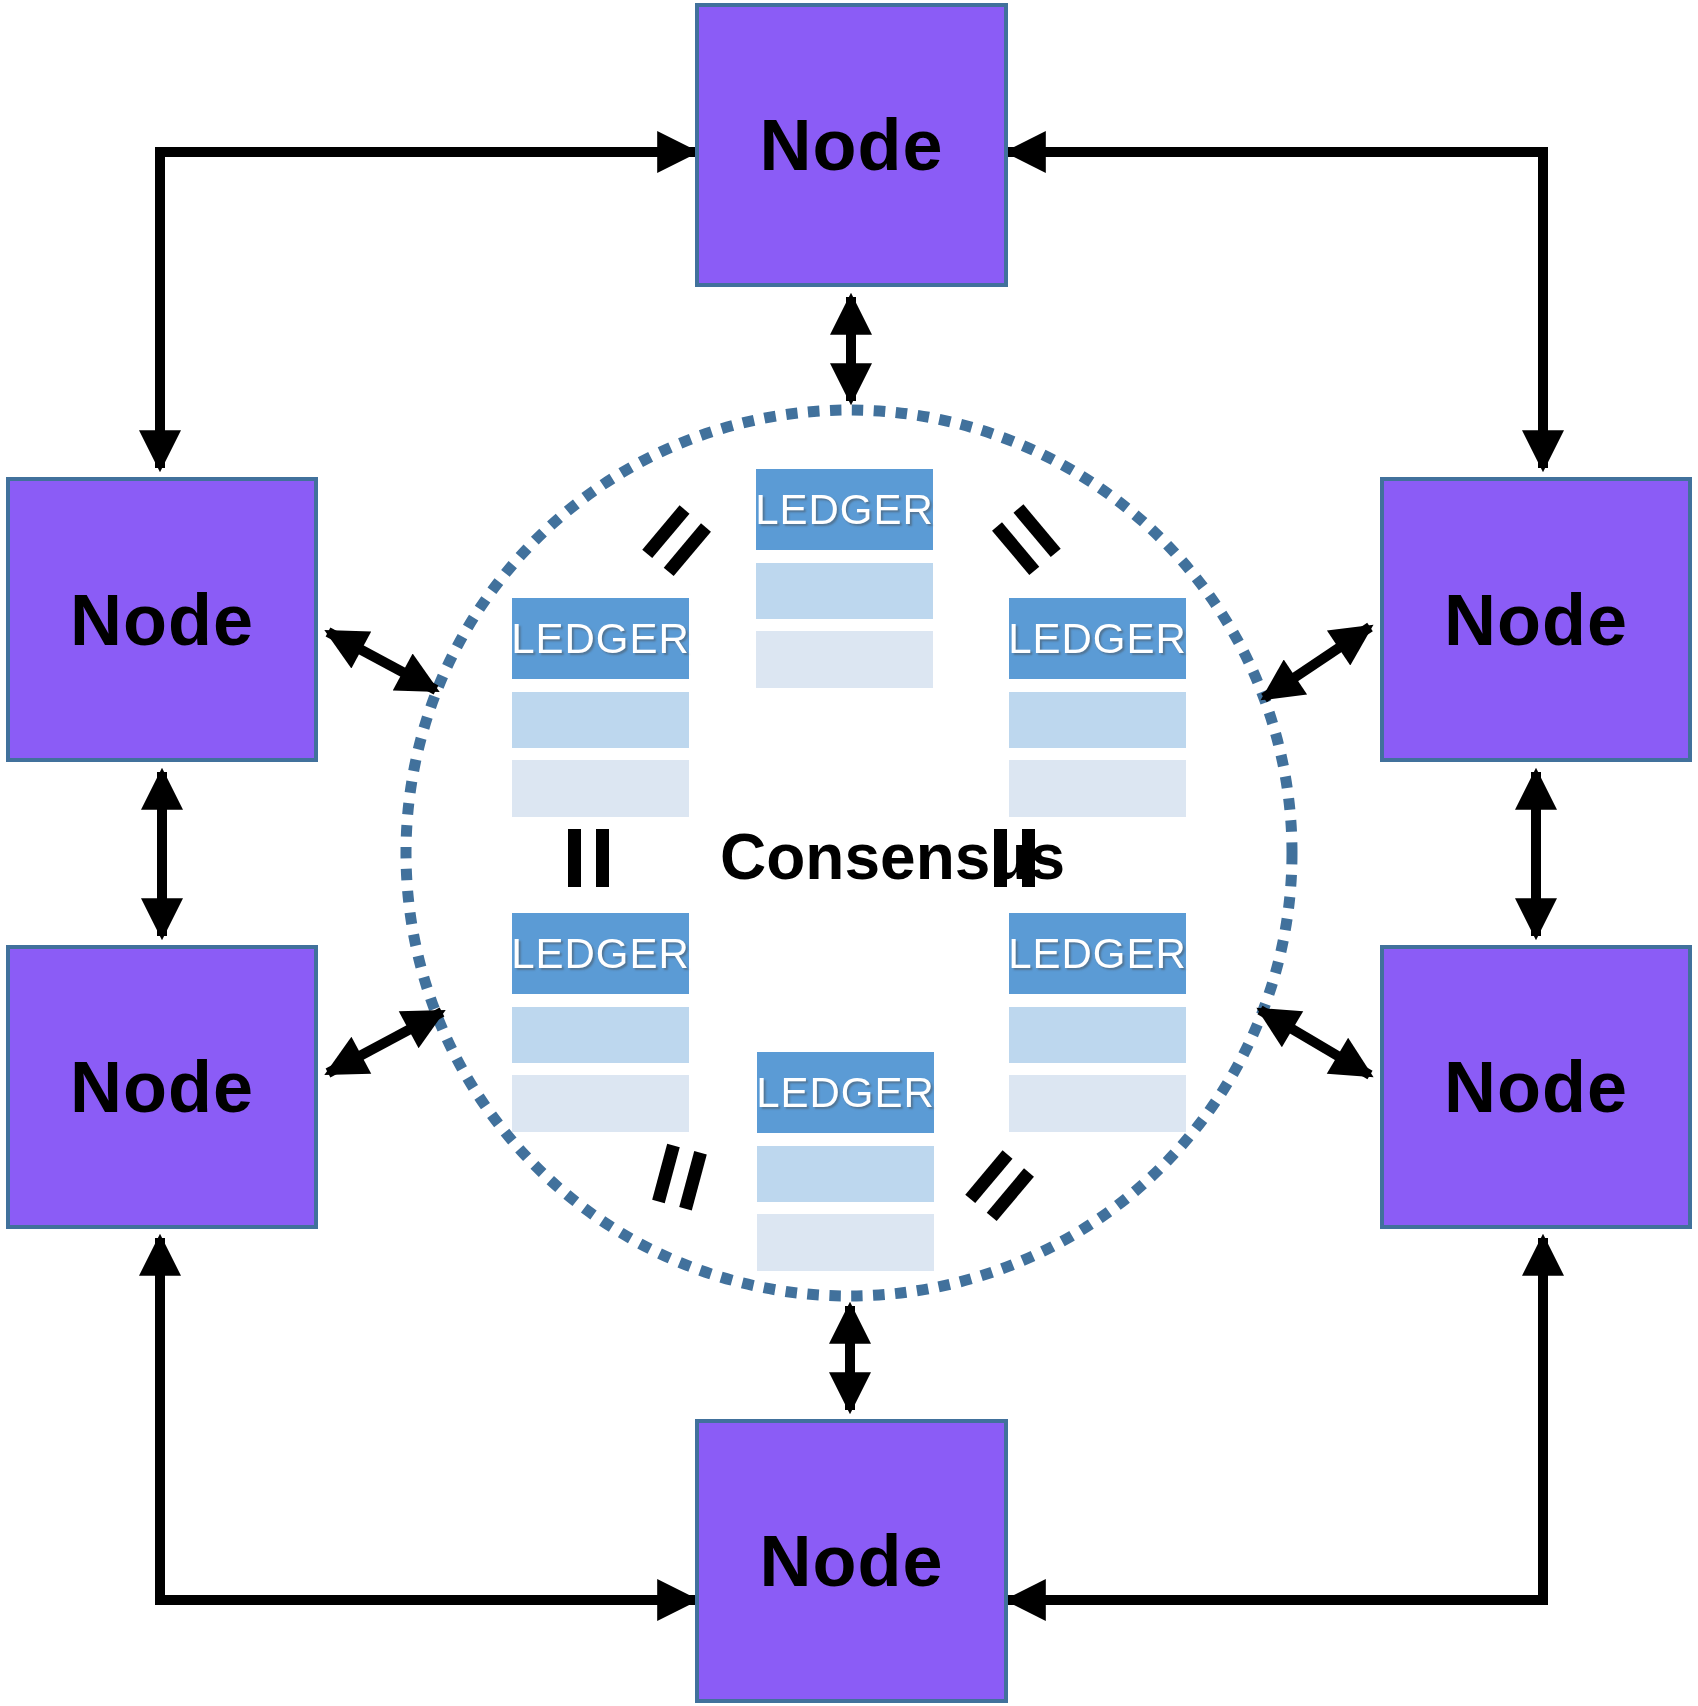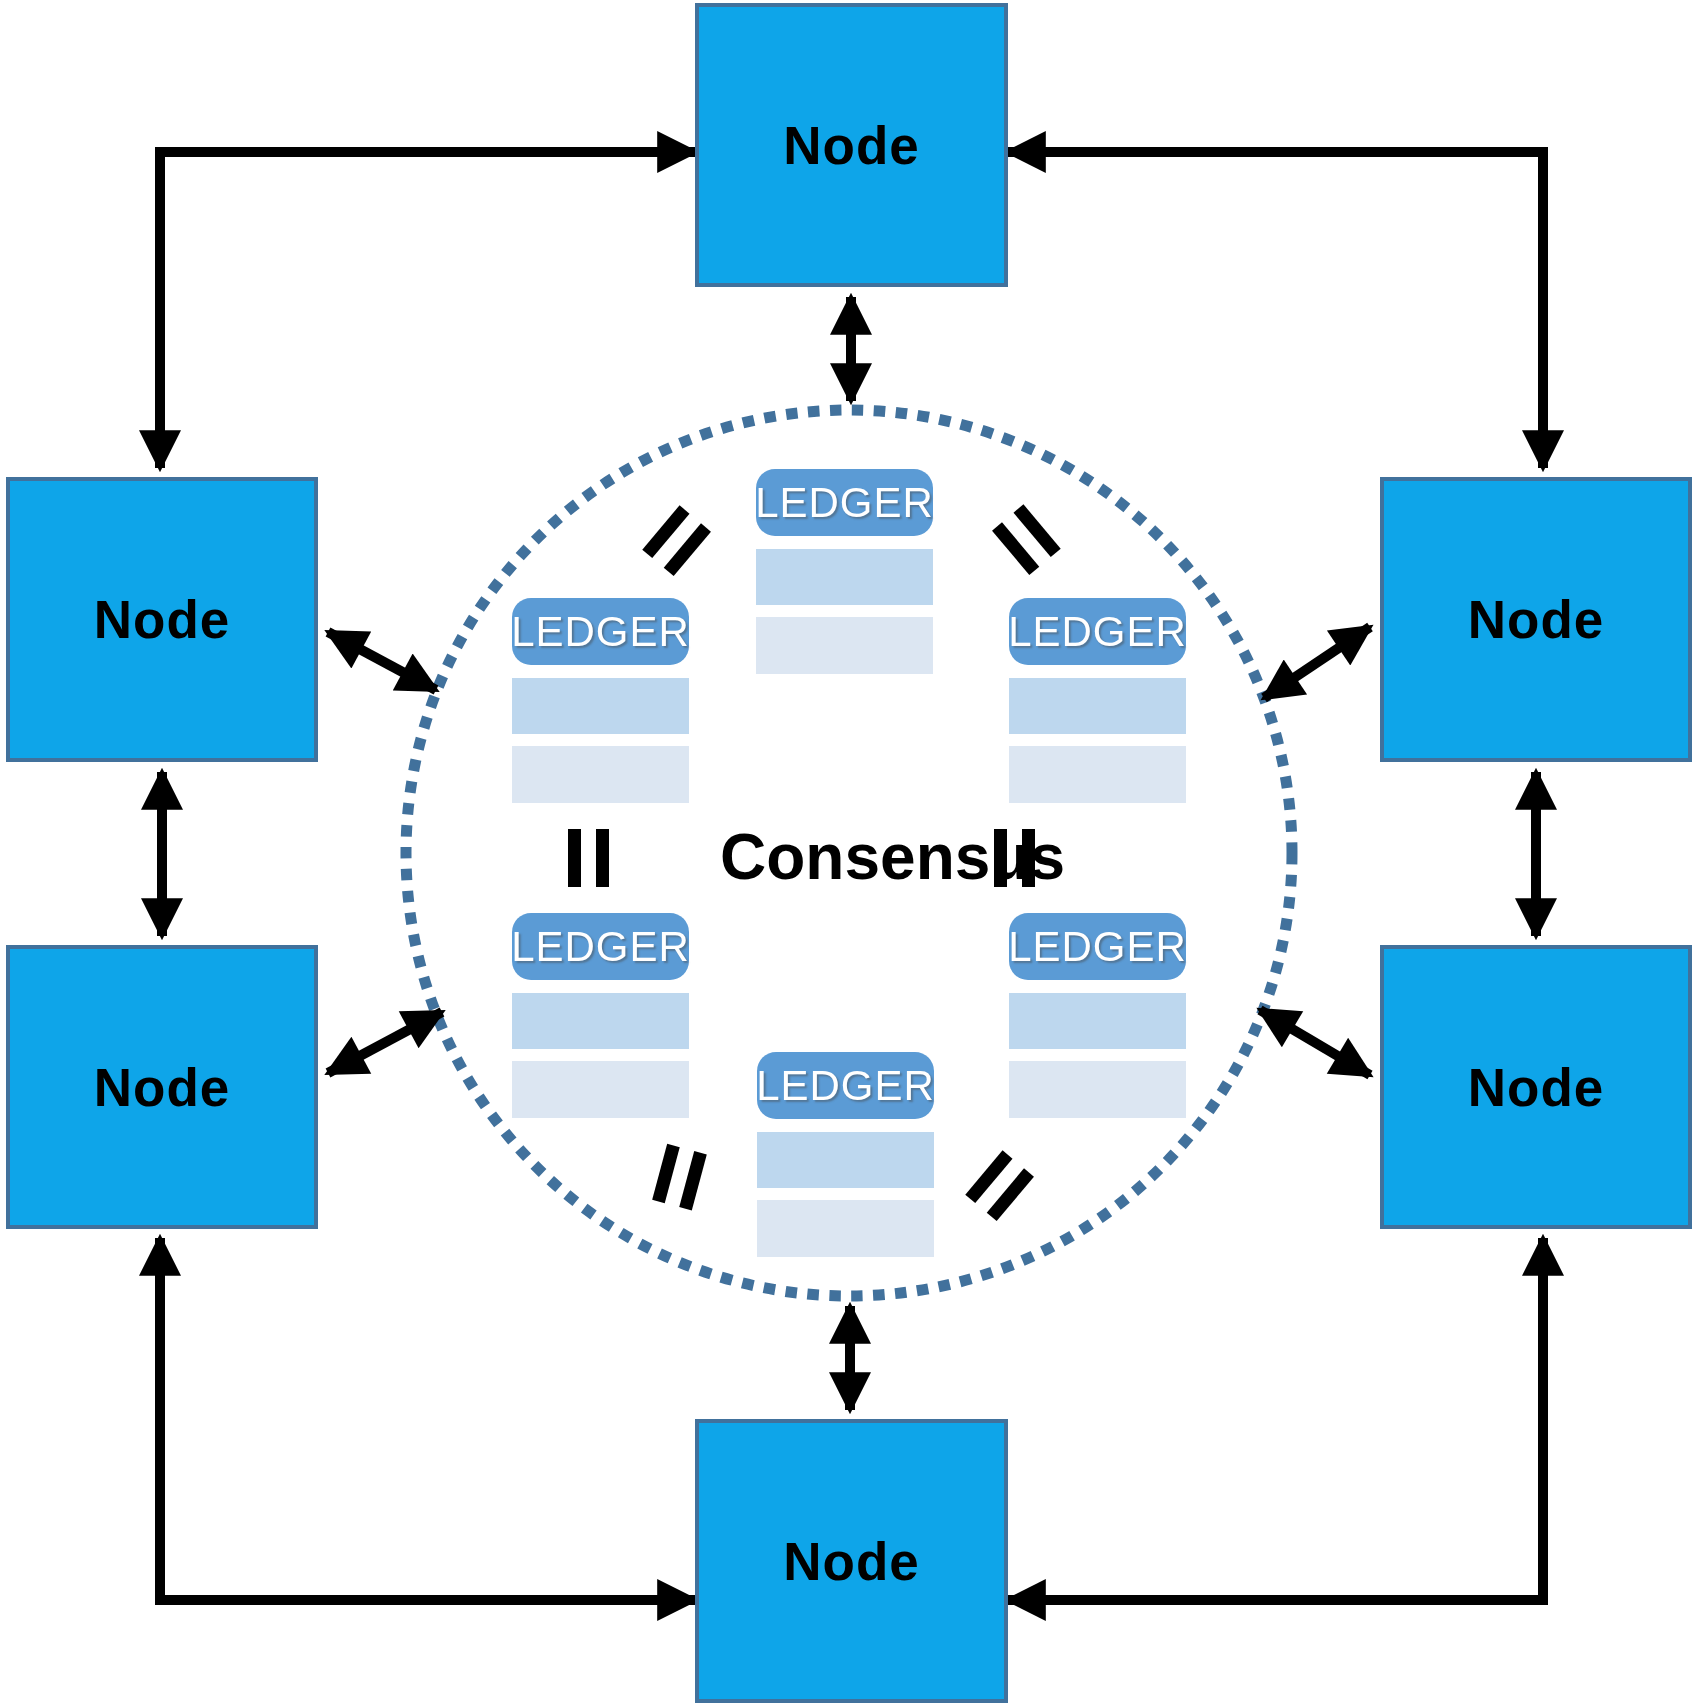--- a/index.html
+++ b/index.html
@@ -8,42 +8,41 @@
     width:1698px;height:1706px;
     background:#ffffff;
     font-family:"Liberation Sans","DejaVu Sans",sans-serif;
     overflow:hidden;
   }
   #wires{position:absolute;left:0;top:0;}
 
   
   .node{
     position:absolute;
-    background:#0ea5e9;
+    background:#8b5cf6;
     border:4px solid #41719c;
     box-sizing:border-box;
     display:flex;align-items:center;justify-content:center;
-    font-size:53px;font-weight:bold;color:#000000;
+    font-size:72px;font-weight:bold;color:#000000;
     letter-spacing:1px;
   }
   .node-top        {left:695px;top:3px;    width:313px;height:284px;}
   .node-left-upper {left:6px;  top:477px;  width:312px;height:285px;}
   .node-left-lower {left:6px;  top:945px;  width:312px;height:284px;}
   .node-right-upper{left:1380px;top:477px; width:312px;height:285px;}
   .node-right-lower{left:1380px;top:945px; width:312px;height:284px;}
   .node-bottom     {left:695px;top:1419px; width:313px;height:284px;}
 
   
   .ledger{position:absolute;width:177px;}
   .ledger-header{
-    height:67px;background:#5b9bd5;
+    height:81px;background:#5b9bd5;
     display:flex;align-items:center;justify-content:center;
     color:#ffffff;font-size:42px;font-weight:400;letter-spacing:1px;
     text-shadow:2px 2px 2px rgba(70,70,70,0.45);
-    border-radius:19px;
   }
   .ledger-row1{height:56px;margin-top:13px;background:#bdd7ee;}
   .ledger-row2{height:57px;margin-top:12px;background:#dce6f2;}
 
   .ledger-top        {left:756px; top:469px;}
   .ledger-upper-left {left:512px; top:598px;}
   .ledger-upper-right{left:1009px;top:598px;}
   .ledger-lower-left {left:512px; top:913px;}
   .ledger-lower-right{left:1009px;top:913px;}
   .ledger-bottom     {left:757px; top:1052px;}

